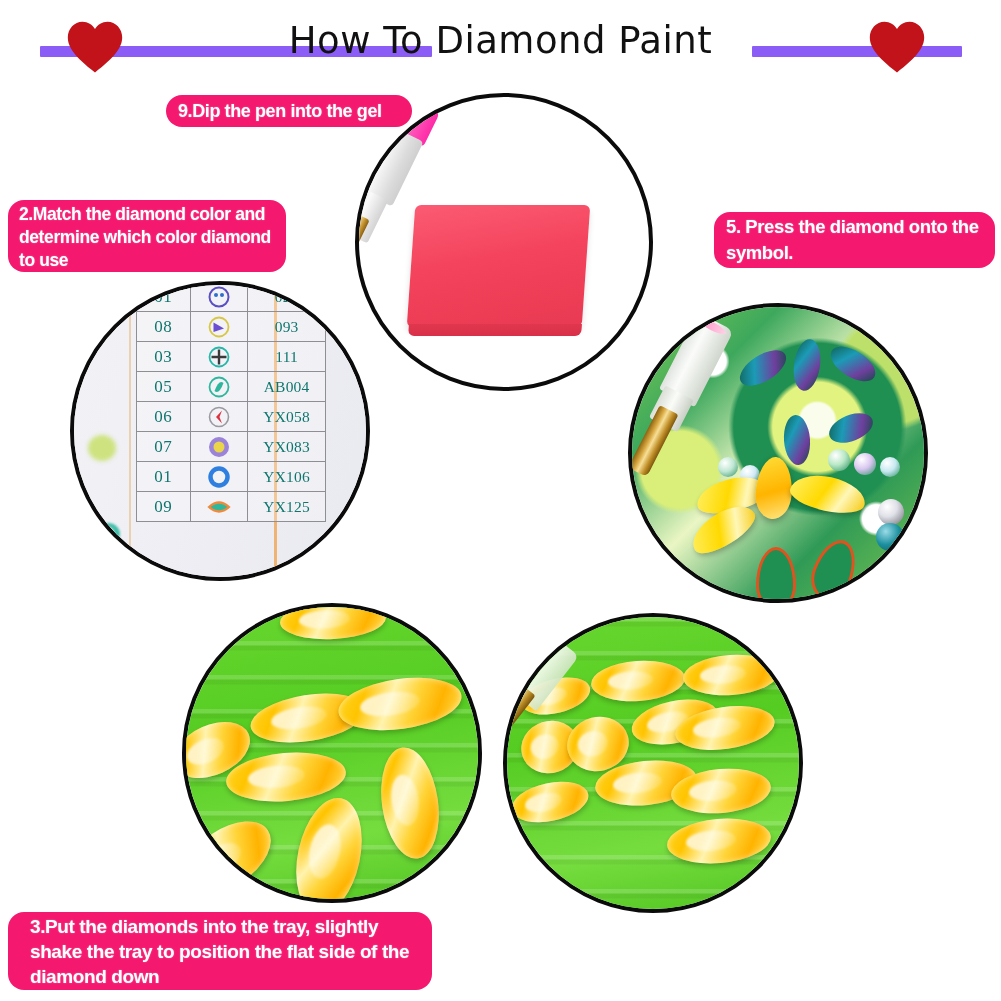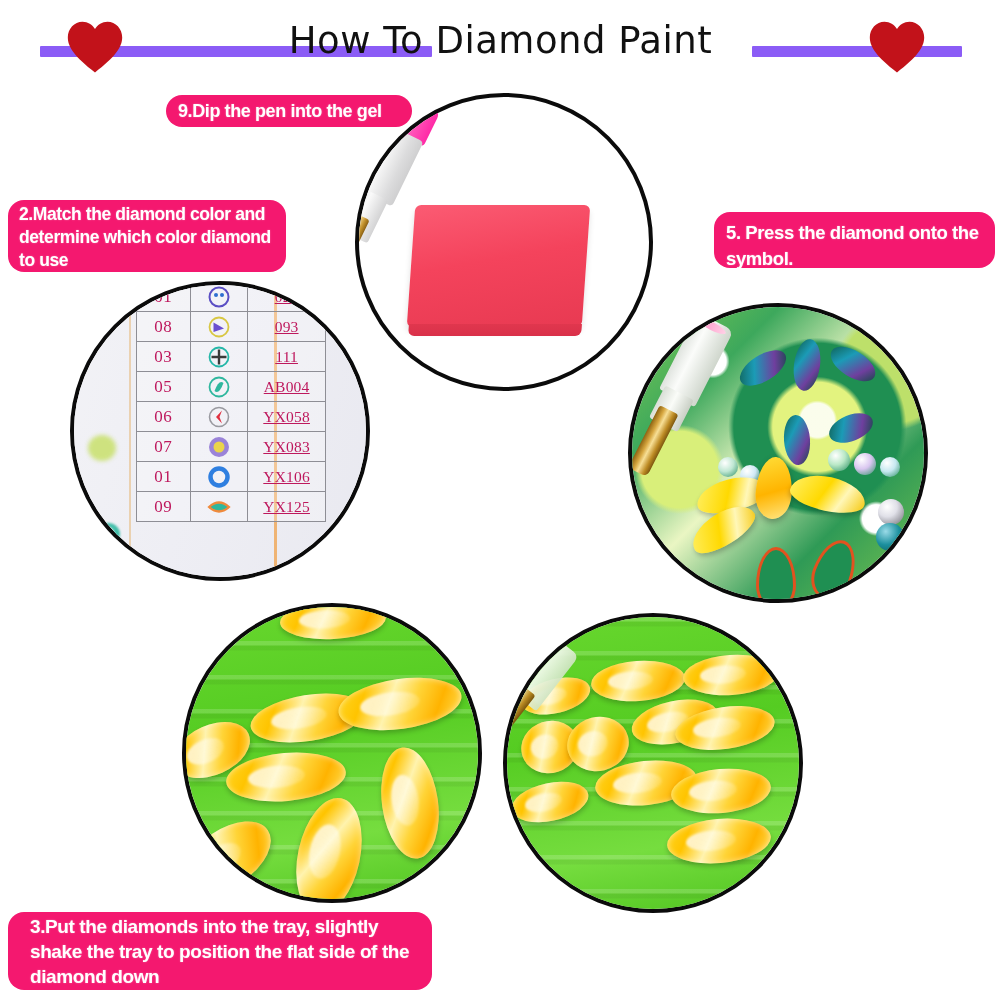--- a/index.html
+++ b/index.html
@@ -34,21 +34,21 @@
     color:#ffffff;
     border-radius:16px;
     font-family:"Liberation Sans",sans-serif;
     font-weight:700;
     letter-spacing:-.4px;
     box-sizing:border-box;
     text-shadow:0 0 2px rgba(255,255,255,.35);
   }
   .lbl1{left:166px;top:95px;width:246px;height:32px;font-size:18px;line-height:32px;padding:0 12px;white-space:nowrap;}
   .lbl2{left:8px;top:200px;width:278px;height:72px;font-size:17.5px;line-height:23px;padding:3px 11px;}
-  .lbl5{left:714px;top:212px;width:281px;height:56px;font-size:18.5px;line-height:26px;padding:8px 12px;}
+  .lbl5{left:714px;top:212px;width:281px;height:56px;font-size:18.5px;line-height:26px;padding:2px 12px;}
   .lbl3{left:8px;top:912px;width:424px;height:78px;font-size:19px;line-height:25px;padding:2px 22px;}
   .lbl4{left:568px;top:918px;width:395px;height:56px;font-size:19px;line-height:26px;padding:2px 12px;}
 
   
   .bubble{position:absolute;border-radius:50%;border:4px solid #0b0b0b;overflow:hidden;background:#fff;}
   .bubble .inner{position:absolute;left:0;top:0;width:100%;height:100%;}
 
   
   .b1{left:355px;top:93px;width:290px;height:290px;}
   .gelpad{
@@ -75,24 +75,24 @@
     background:linear-gradient(105deg,#f2f2f6 0%,#eeeef4 45%,#e9e9f0 100%);}
   .dotA{position:absolute;left:14px;top:150px;width:28px;height:26px;border-radius:50%;background:#c8e06a;filter:blur(2px);opacity:.85;}
   .dotB{position:absolute;left:22px;top:238px;width:24px;height:22px;border-radius:50%;background:#2fb9a2;filter:blur(1px);opacity:.9;}
   .dotB:after{content:"";position:absolute;left:7px;top:4px;width:11px;height:13px;background:#fff;border-radius:50%;opacity:.7;}
   .stripe{position:absolute;top:0;height:100%;width:3px;background:#f0a24a;opacity:.75;}
   .stripe.s1{left:55px;background:#e8c79a;width:2px;}
   .stripe.s2{left:200px;}
   .tbl{position:absolute;left:62px;top:-4px;width:190px;
     border-collapse:collapse;font-family:"Liberation Serif",serif;}
   .tbl td{border:1px solid #8e8e95;height:29px;padding:0;text-align:center;
-    font-size:16.5px;color:#be185d;background:rgba(255,255,255,.25);}
+    font-size:16.5px;color:#0f766e;background:rgba(255,255,255,.25);}
   .tbl td.c1{width:54px;font-size:17px;letter-spacing:.5px;}
   .tbl td.c2{width:58px;}
-  .tbl td.c3{width:78px;font-size:15.5px;letter-spacing:.2px;text-decoration:underline;}
+  .tbl td.c3{width:78px;font-size:15.5px;letter-spacing:.2px;}
   .sym{display:inline-block;width:24px;height:24px;vertical-align:middle;}
 
   
   .b5{left:628px;top:303px;width:292px;height:292px;}
   .mandala{position:absolute;left:-6%;top:-6%;width:112%;height:112%;
     background:
       radial-gradient(circle at 62% 40%, rgba(255,255,255,.85) 0 6%, rgba(255,255,255,0) 7%),
       radial-gradient(circle at 30% 22%, #ffffff 0 4%, rgba(255,255,255,0) 5%),
       radial-gradient(circle at 80% 70%, #ffffff 0 4%, rgba(255,255,255,0) 5%),
       radial-gradient(circle at 62% 42%, #e3f37f 0 16%, rgba(227,243,127,0) 18%),

